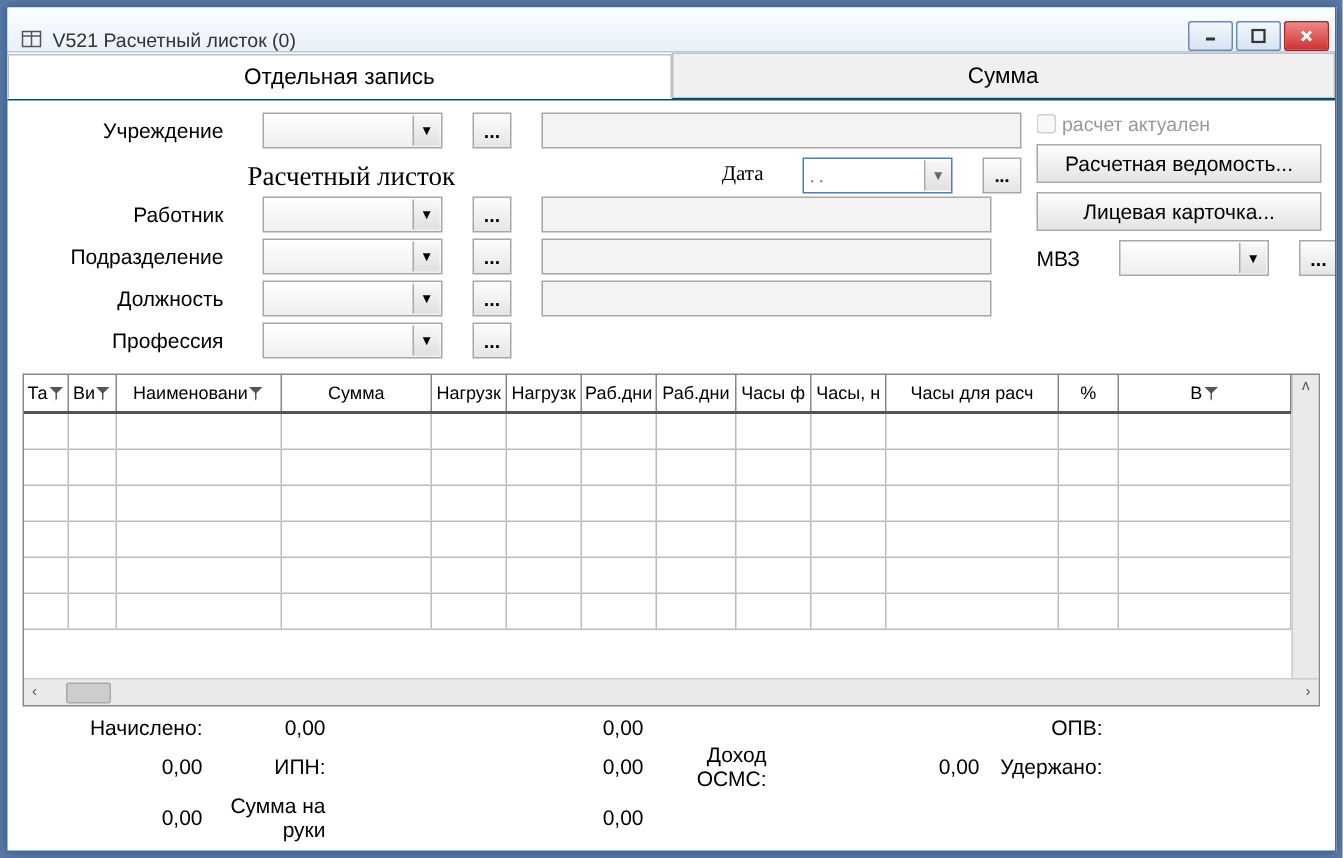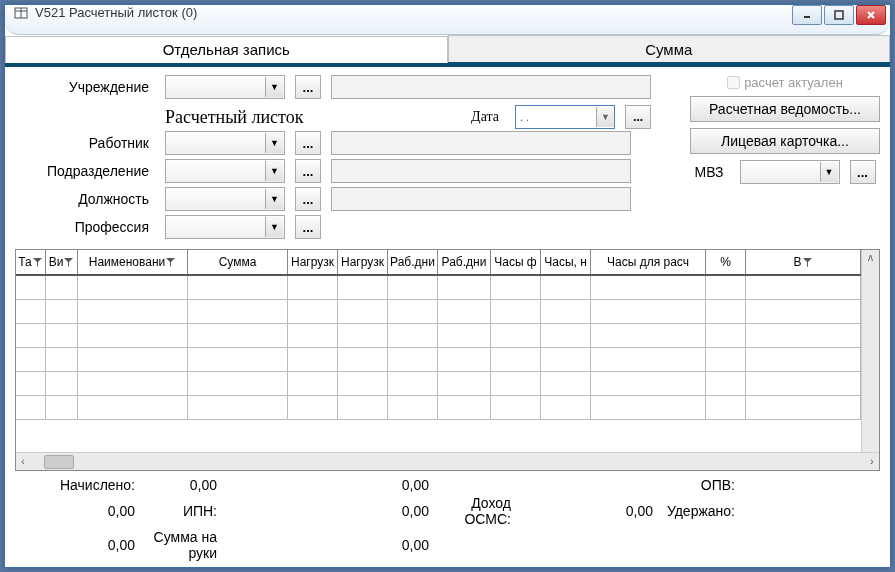--- a/index.html
+++ b/index.html
@@ -19,41 +19,40 @@
   border: 1px solid #3a6ea5;
   box-shadow: 0 0 8px rgba(0,0,0,.3);
   display: flex;
   flex-direction: column;
 }
 .titlebar {
   background: linear-gradient(#fdfeff, #e8f0f9);
   border-bottom: 1px solid #b9c8de;
   height: 30px;
   display: flex;
-  align-items: flex-start;
+  align-items: flex-end;
   padding: 0 4px 0 8px;
-  border-radius: 14px;
 }
 .titlebar .icon { width: 16px; height: 16px; margin-right: 6px; display:flex; align-items:center; justify-content:center;}
 .titlebar .title { flex: 1; color: #333; font-size: 13px;}
 .winbtns { display: flex; gap: 2px; }
 .winbtn {
   width: 30px; height: 20px;
   border: 1px solid #6b8bb5;
   border-radius: 2px;
   background: linear-gradient(#f4f8fc,#d6e4f3);
   display:flex;align-items:center;justify-content:center;
   font-size: 11px;
   cursor:pointer;
 }
 .winbtn.close { background: linear-gradient(#e88,#c33); color:#fff; border-color:#a22;}
 .tabs {
   display: flex;
   height: 32px;
-  border-bottom: 5px solid #0c4a6e;
+  border-bottom: 2px solid #0c4a6e;
 }
 .tab {
   flex: 1;
   display: flex;
   align-items: center;
   justify-content: center;
   background: #f0f0f0;
   border: 1px solid #c0c0c0;
   border-bottom: none;
   cursor:pointer;
@@ -64,21 +63,21 @@
   flex: 1;
   padding: 8px 10px 6px 10px;
   display: flex;
   flex-direction: column;
   overflow:hidden;
 }
 .formrow {
   display: flex;
   align-items: center;
   margin-bottom: 4px;
-  gap: 10px;
+  gap: 20px;
 }
 .formrow .lbl {
   width: 140px;
   text-align: right;
   padding-right: 6px;
   font-size: 14px;
 }
 .dropdown, .dropdown-s {
   height: 24px;
   border: 1px solid #a8a8a8;
@@ -130,21 +129,21 @@
   height: 26px;
   border:1px solid #a8a8a8;
   background: linear-gradient(#fdfdfd,#e4e4e4);
   width: 190px;
   display:flex;align-items:center;justify-content:center;
   cursor:pointer;
   font-size:14px;
 }
 .rightcol {
   margin-left: auto;
-  display:flex;flex-direction:column;gap:6px;align-items:center;
+  display:flex;flex-direction:column;gap:6px;align-items:flex-start;
 }
 .topform { display:flex; gap:10px; }
 .leftform { display:flex;flex-direction:column; }
 
 .grid-wrap {
   margin-top: 6px;
   border: 1px solid #888;
   flex:1;
   display:flex;flex-direction:column;
   min-height:0;

